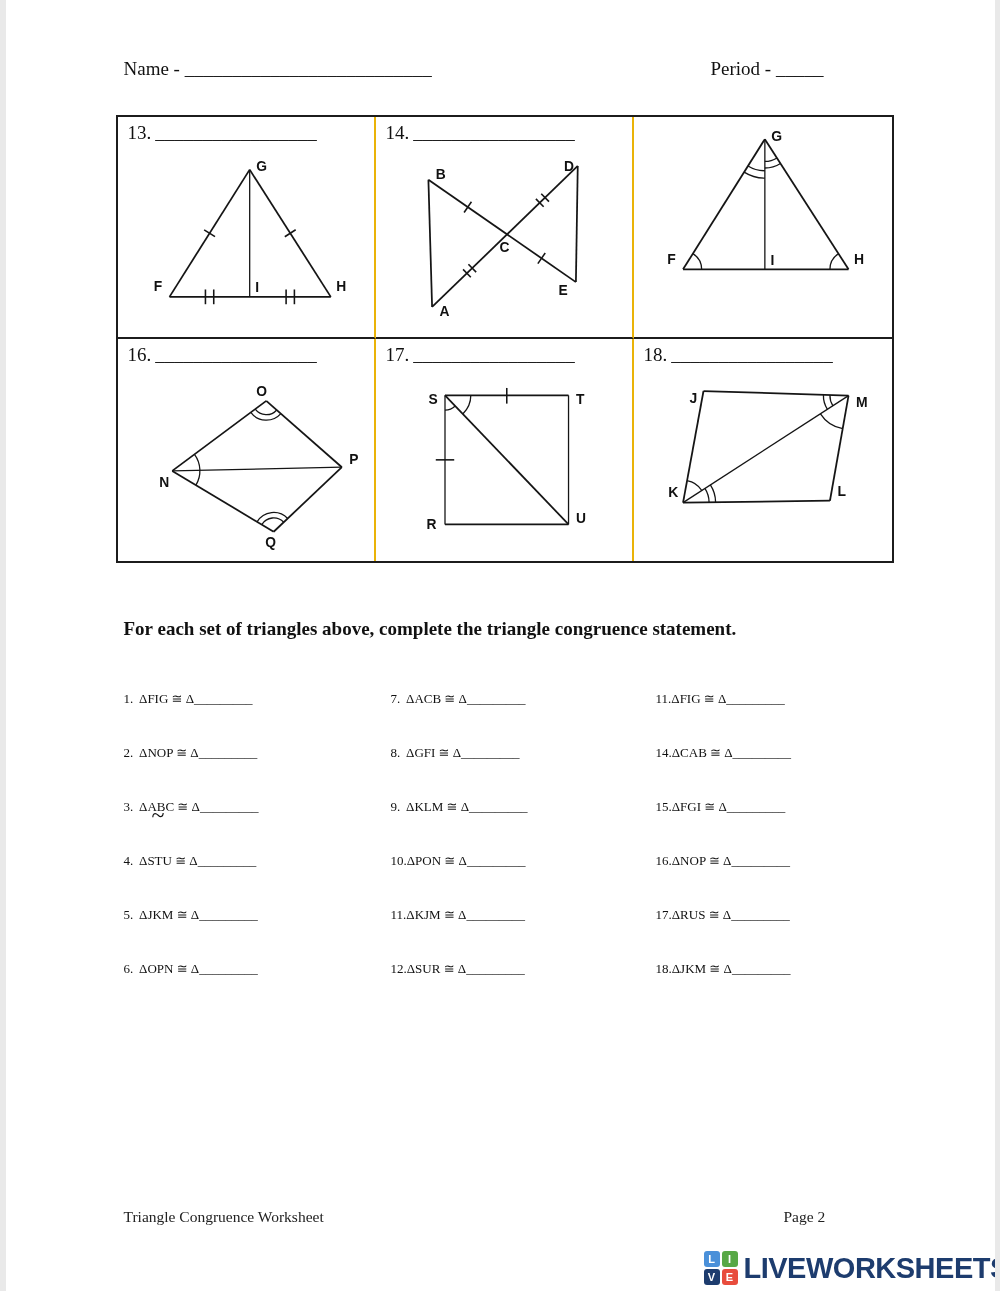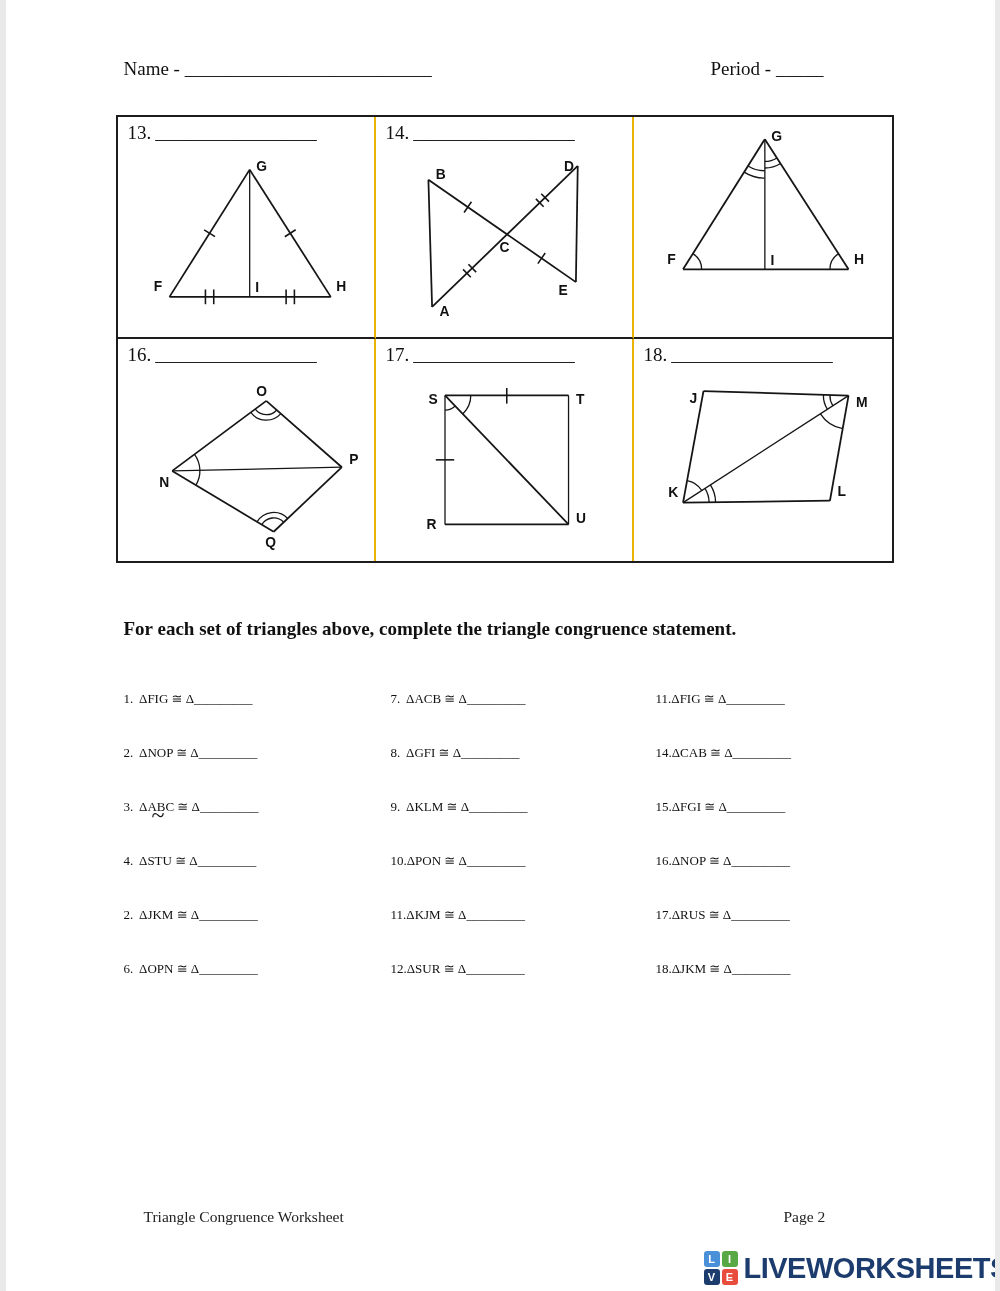--- a/index.html
+++ b/index.html
@@ -214,39 +214,39 @@
     </div>
   </div>
 
   <div class="abs instruction" style="left:118px; top:618px;">For each set of triangles above, complete the triangle congruence statement.</div>
 
   <div class="stmts">
     <div class="stmt"><span class="pre">1.  ΔFIG ≅ Δ</span><span class="stmt-blank">_________</span></div>
     <div class="stmt"><span class="pre">2.  ΔNOP ≅ Δ</span><span class="stmt-blank">_________</span></div>
     <div class="stmt"><span class="pre">3.  ΔABC ≅ Δ</span><span class="stmt-blank">_________</span></div>
     <div class="stmt"><span class="pre">4.  ΔSTU ≅ Δ</span><span class="stmt-blank">_________</span></div>
-    <div class="stmt"><span class="pre">2.  ΔJKM ≅ Δ</span><span class="stmt-blank">_________</span></div>
+    <div class="stmt"><span class="pre">5.  ΔJKM ≅ Δ</span><span class="stmt-blank">_________</span></div>
     <div class="stmt"><span class="pre">6.  ΔOPN ≅ Δ</span><span class="stmt-blank">_________</span></div>
     <div class="stmt"><span class="pre">7.  ΔACB ≅ Δ</span><span class="stmt-blank">_________</span></div>
     <div class="stmt"><span class="pre">8.  ΔGFI ≅ Δ</span><span class="stmt-blank">_________</span></div>
     <div class="stmt"><span class="pre">9.  ΔKLM ≅ Δ</span><span class="stmt-blank">_________</span></div>
     <div class="stmt"><span class="pre">10.ΔPON ≅ Δ</span><span class="stmt-blank">_________</span></div>
     <div class="stmt"><span class="pre">11.ΔKJM ≅ Δ</span><span class="stmt-blank">_________</span></div>
     <div class="stmt"><span class="pre">12.ΔSUR ≅ Δ</span><span class="stmt-blank">_________</span></div>
     <div class="stmt"><span class="pre">11.ΔFIG ≅ Δ</span><span class="stmt-blank">_________</span></div>
     <div class="stmt"><span class="pre">14.ΔCAB ≅ Δ</span><span class="stmt-blank">_________</span></div>
     <div class="stmt"><span class="pre">15.ΔFGI ≅ Δ</span><span class="stmt-blank">_________</span></div>
     <div class="stmt"><span class="pre">16.ΔNOP ≅ Δ</span><span class="stmt-blank">_________</span></div>
     <div class="stmt"><span class="pre">17.ΔRUS ≅ Δ</span><span class="stmt-blank">_________</span></div>
     <div class="stmt"><span class="pre">18.ΔJKM ≅ Δ</span><span class="stmt-blank">_________</span></div>
   </div>
 
   <div class="abs stray" style="left:146px; top:803px;">~</div>
 
-  <div class="abs foot" style="left:118px; top:1208px;margin-left:20px;">Triangle Congruence Worksheet</div>
+  <div class="abs foot" style="left:118px; top:1208px;">Triangle Congruence Worksheet</div>
   <div class="abs foot" style="left:778px; top:1208px;">Page 2</div>
 
   <div class="logo">
     <div class="logo-ico">
       <div class="logo-sq" style="background: rgb(74, 144, 217);">L</div>
       <div class="logo-sq" style="background: rgb(88, 168, 70);">I</div>
       <div class="logo-sq" style="background: rgb(29, 60, 110);">V</div>
       <div class="logo-sq" style="background: rgb(232, 76, 61);">E</div>
     </div>
     <div class="logo-txt" style="color: rgb(29, 60, 110);">LIVEWORKSHEETS</div>

